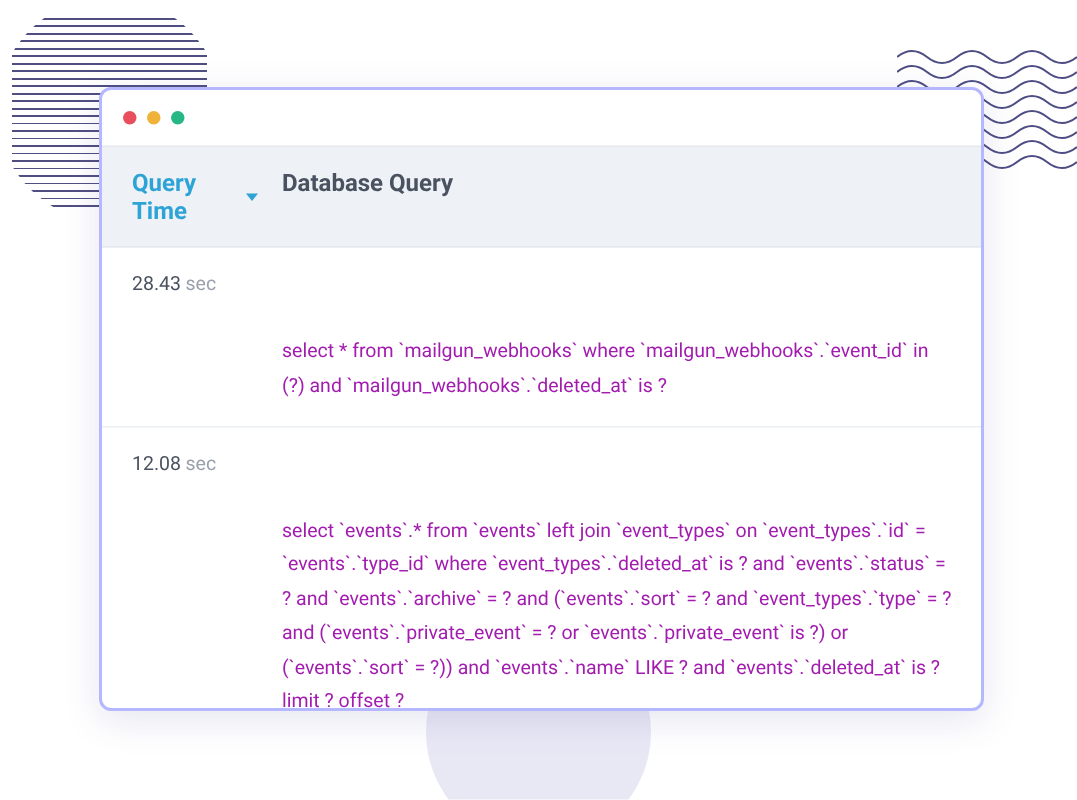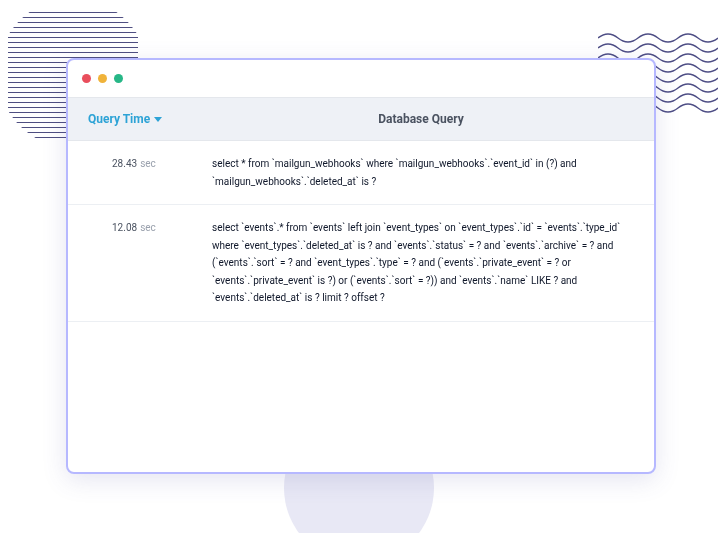--- a/index.html
+++ b/index.html
@@ -75,57 +75,56 @@
   .dot.green { background: #27b787; }
 
   .table {
     flex: 1;
     overflow: hidden;
   }
   .thead {
     display: flex;
     background: #eef1f6;
     border-bottom: 1px solid #e4e7ec;
-    font-size: 12px;
+    font-size: 16px;
     font-weight: 700;
-    text-align: center;
   }
   .col-time { width: 116px; padding: 14px 12px 14px 20px; }
   .col-query { flex: 1; padding: 14px 0 14px 4px; }
   .th-time { color: #2da3d6; cursor: pointer; display: flex; align-items: center; gap: 4px; }
   .th-query { color: #4a5260; }
   .sort-caret {
     width: 0; height: 0;
     border-left: 4px solid transparent;
     border-right: 4px solid transparent;
     border-top: 5px solid #2da3d6;
     margin-top: 1px;
   }
 
   .tbody .row {
     display: flex;
     border-bottom: 1px solid #eceff3;
-    font-size: 10px;
+    font-size: 13px;
     line-height: 1.75;
-    padding-left: 24px;
   }
   .tbody .row:last-child { border-bottom: none; }
   .cell-time {
     width: 116px;
     padding: 14px 12px 14px 20px;
     color: #5c6470;
   }
   .cell-time .val { color: #4a5260; }
   .cell-time .unit { color: #9aa1ad; margin-left: 3px; }
   .cell-query {
     flex: 1;
     padding: 14px 18px 14px 4px;
-    color: #0f172a;
+    color: #a21caf;
     word-wrap: break-word;
     overflow-wrap: break-word;
+    margin-top: 45px;
   }
 </style>
 </head>
 <body>
 
 <div class="deco-lines-left"></div>
 <svg class="deco-waves-right" viewBox="0 0 120 90">
   <g fill="none" stroke="#3b3b78" stroke-width="1.4">
     <path d="M0 8 Q10 0 20 8 T40 8 T60 8 T80 8 T100 8 T120 8"></path>
     <path d="M0 18 Q10 10 20 18 T40 18 T60 18 T80 18 T100 18 T120 18"></path>

